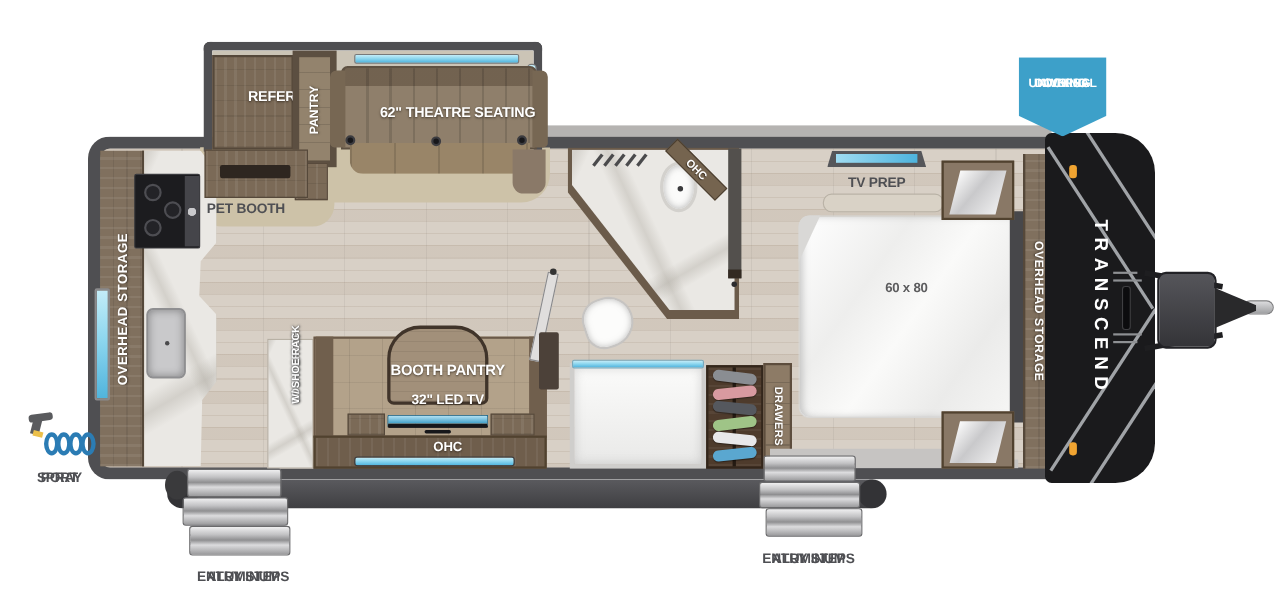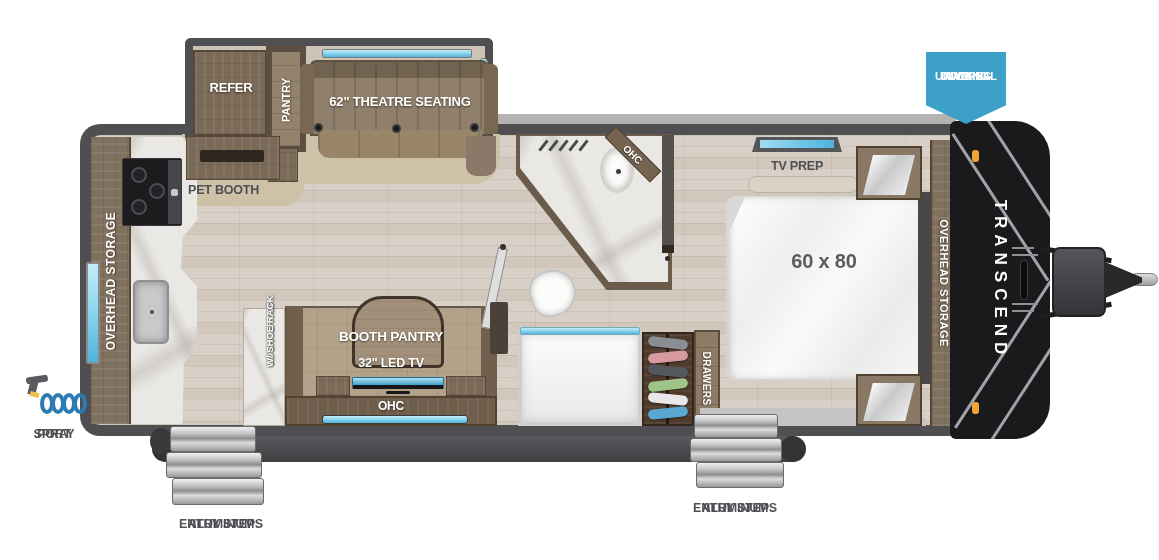--- a/index.html
+++ b/index.html
@@ -3,21 +3,21 @@
 <meta charset="utf-8">
 <style>
   html,body{margin:0;padding:0;background:#fff;}
   #stage{position:relative;width:1159px;height:560px;background:#fff;overflow:hidden;
          font-family:"Liberation Sans",sans-serif;}
   #stage *{position:absolute;box-sizing:border-box;}
 
   
   .lbl{display:flex;align-items:center;justify-content:center;text-align:center;
        font-weight:bold;letter-spacing:-0.2px;}
-  .lbl.white{color:#fff;text-shadow:0 1px 2px rgba(25,18,10,.65);}
+  .lbl.white{color:#fff;text-shadow:0 1px 2px rgba(25,18,10,.65);margin-left:16px;}
   .lbl.dark{color:#4e4f53;}
   .vwrap{display:flex;align-items:center;justify-content:center;}
   .vwrap>span,.vwrap>div{white-space:nowrap;font-weight:bold;}
   .rotccw>span,.rotccw>div{transform:rotate(-90deg);}
   .rotcw>span,.rotcw>div{transform:rotate(90deg);}
 
   
   .wood{background:#7b6a57;background-image:repeating-linear-gradient(90deg,rgba(255,255,255,.07) 0 2px,transparent 2px 9px),repeating-linear-gradient(0deg,rgba(0,0,0,.08) 0 1px,transparent 1px 14px);}
   .woodv{background:#80705e;background-image:repeating-linear-gradient(0deg,rgba(255,255,255,.07) 0 2px,transparent 2px 9px),repeating-linear-gradient(90deg,rgba(0,0,0,.08) 0 1px,transparent 1px 12px);}
   .marble{background:#eae8e4;background-image:linear-gradient(115deg,rgba(150,145,135,.25) 2%,transparent 8%),linear-gradient(65deg,transparent 40%,rgba(160,155,145,.3) 46%,transparent 52%),linear-gradient(150deg,transparent 68%,rgba(150,145,135,.28) 74%,transparent 80%);}
@@ -119,21 +119,21 @@
   .drawers-lbl{left:694px;top:330px;width:26px;height:96px;font-size:10px;color:#fff;text-shadow:0 1px 2px rgba(25,18,10,.65);letter-spacing:.4px;}
 
   
   .tvprep-icon{left:752px;top:137px;width:90px;height:15px;background:#55565a;clip-path:polygon(5% 0,95% 0,100% 100%,0 100%);}
   .tvprep-screen{left:760px;top:140px;width:74px;height:8px;background:linear-gradient(90deg,#9fdcf2,#4db3dd);}
   .tvprep-lbl{left:752px;top:158px;width:90px;height:15px;font-size:12.5px;}
   .dresser{left:748px;top:176px;width:110px;height:17px;background:#d9d2c6;border:1px solid #b9b2a6;border-radius:8px;}
   .bed{left:726px;top:196px;width:196px;height:184px;border-radius:10px 5px 5px 10px;border:1px solid #d8d7d5;
     background:linear-gradient(125deg,#ffffff,#eeeeed 32%,#fafaf9 52%,#ebebea 76%,#f6f6f5);box-shadow:inset 3px 0 6px rgba(160,160,160,.5);}
   .bed-fold{left:726px;top:196px;width:30px;height:44px;background:linear-gradient(115deg,#d9d8d6 38%,transparent 40%);border-radius:10px 0 0 0;}
-  .bed-size-lbl{left:726px;top:252px;width:196px;height:18px;font-size:20px;color:#5c5c5e;}
+  .bed-size-lbl{left:726px;top:252px;width:196px;height:18px;font-size:12px;color:#5c5c5e;}
   .bed-type-lbl{left:726px;top:272px;width:196px;height:18px;font-size:16px;color:#5c5c5e;}
   .headboard{left:918px;top:192px;width:16px;height:192px;background:#47474a;border-radius:3px;}
   .nstand{width:66px;background:#897866;border:2px solid #51422f;}
   .nstand .mirror{position:absolute;left:10px;top:7px;width:42px;background:linear-gradient(120deg,#fafafa,#c9c9cb 45%,#ededee);transform:skewX(-14deg);}
   .ohs-right{left:930px;top:140px;width:28px;height:286px;border-left:2px solid #55483a;}
   .ohs-right-lbl{left:930px;top:140px;width:28px;height:286px;font-size:11px;color:#fff;text-shadow:0 1px 2px rgba(25,18,10,.65);letter-spacing:.5px;}
   .landing{left:700px;top:404px;width:226px;height:22px;background:#c6c4c2;clip-path:polygon(0 18%,70% 18%,78% 62%,100% 62%,100% 100%,0 100%);}
 
   
   .cap{left:950px;top:121px;width:100px;height:318px;background:#1a1a1c;border-radius:6px 36px 36px 6px;overflow:hidden;}

